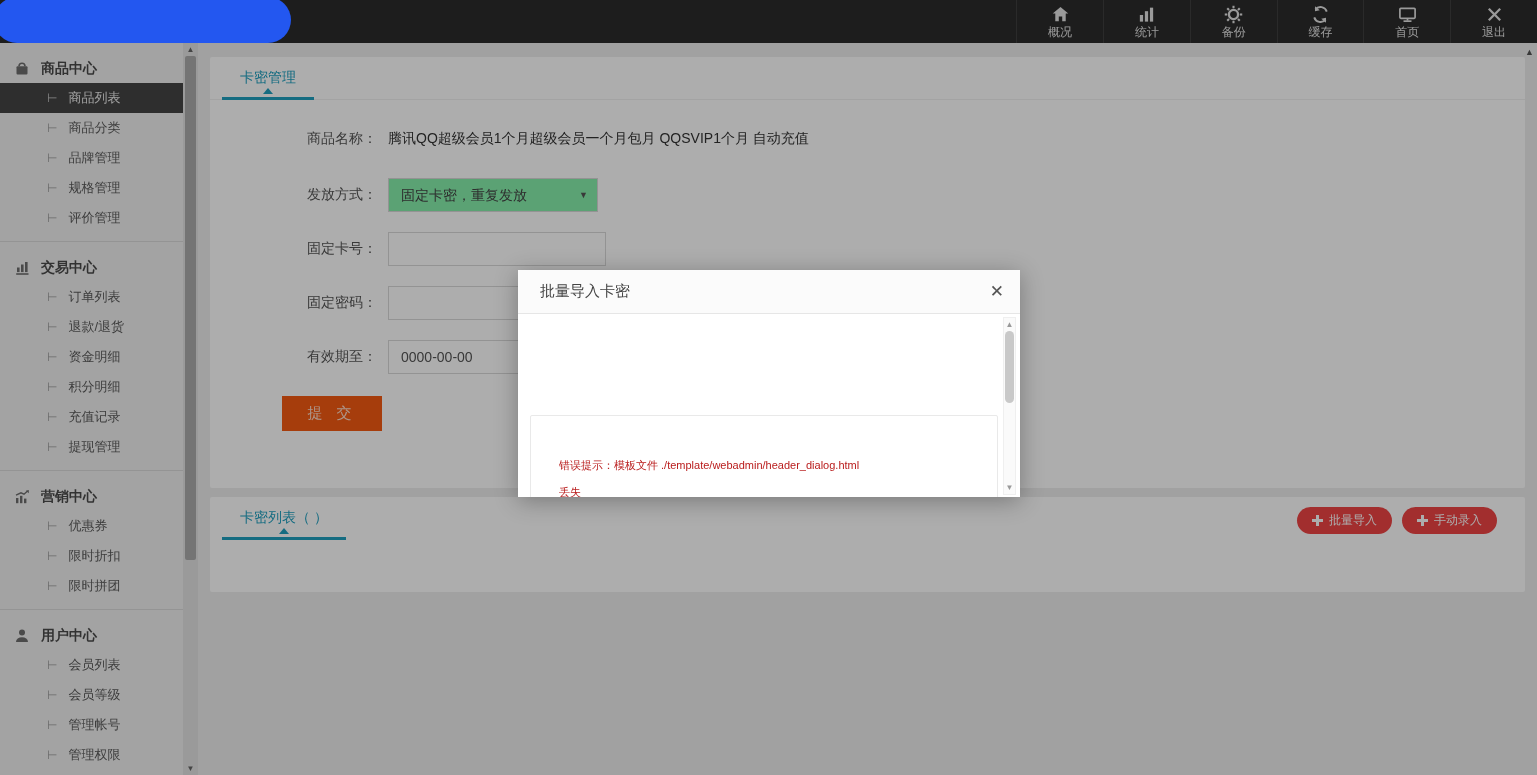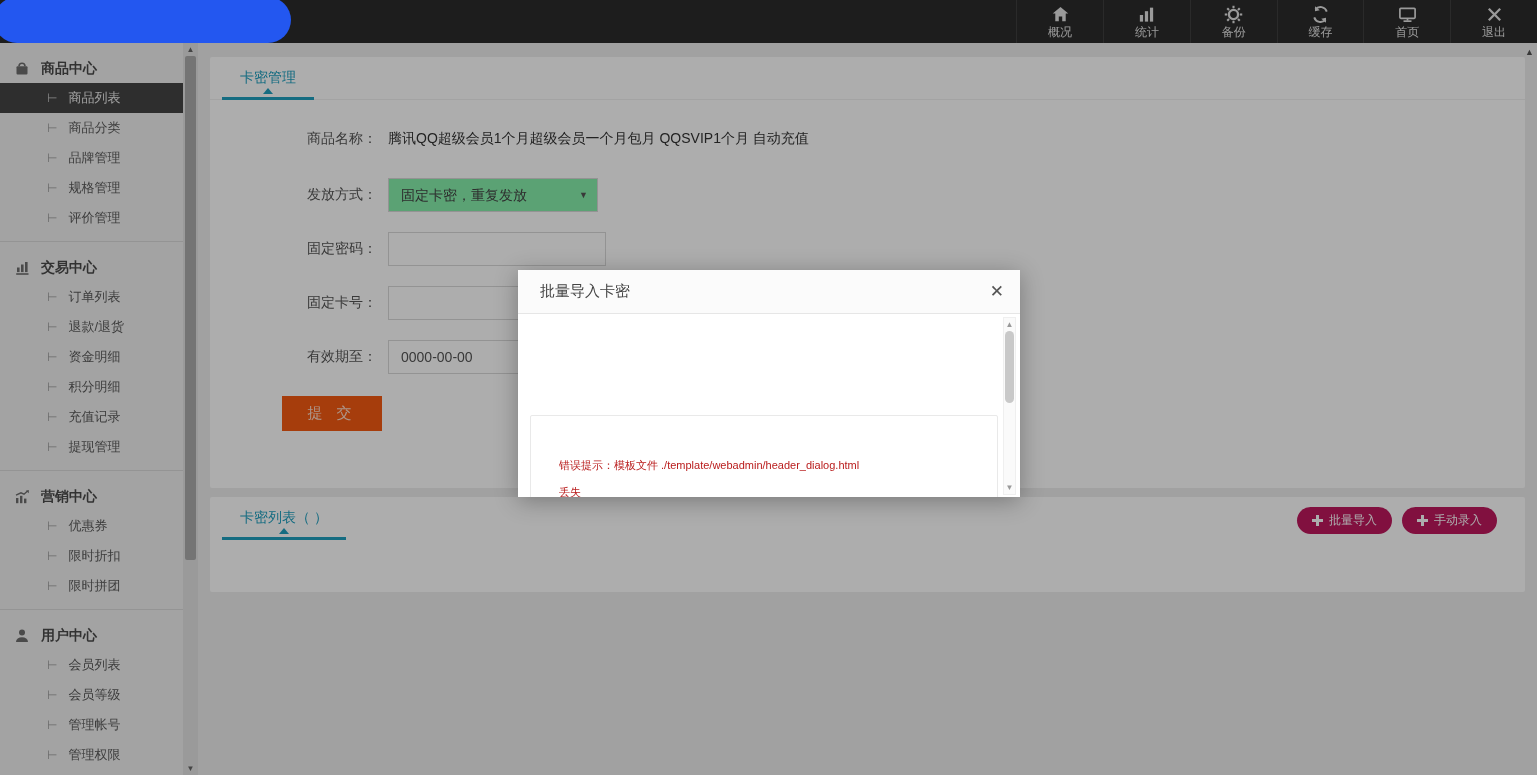--- a/index.html
+++ b/index.html
@@ -59,21 +59,21 @@
   .fselect { position:relative; width:210px; height:34px; border:1px solid #D9D9D9; background:#86efac;
              line-height:32px; padding:0 26px 0 12px; font-size:14px; color:#444; cursor:pointer; }
   .fselect .caret { position:absolute; right:9px; top:0; line-height:33px; font-size:9px; color:#555; }
   .finput { width:218px; height:34px; border:1px solid #D9D9D9; background:#FFF; padding:0 12px;
             font-size:14px; color:#555; font-family:inherit; outline:none; }
   .submit { margin-left:72px; margin-top:2px; width:100px; height:35px; background:#F55A12;
             color:#FFDCCB; border:none; font-size:15px; letter-spacing:5px; cursor:pointer; font-family:inherit; }
 
   .list-head { position:relative; height:45px; }
   .list-buttons { position:absolute; right:28px; top:10px; display:flex; gap:10px; }
-  .btn-green { height:27px; border-radius:14px; background:#be185d; color:#FFF; font-size:12px;
+  .btn-green { height:27px; border-radius:14px; background:#ef4444; color:#FFF; font-size:12px;
                display:flex; align-items:center; gap:6px; padding:0 15px; border:none; cursor:pointer; font-family:inherit; }
   .plus-icon { width:11px; height:11px; position:relative; display:inline-block; }
   .plus-icon::before { content:""; position:absolute; left:0; top:4px; width:11px; height:3px; background:#FFF; }
   .plus-icon::after  { content:""; position:absolute; left:4px; top:0; width:3px; height:11px; background:#FFF; }
 
   .table-header { margin:5px 12px 0 12px; height:38px; background:#F6F6F6; display:flex; align-items:center; }
   .th { flex:none; font-size:13px; color:#666; padding-left:15px; }
   .th:nth-child(1){ width:9%; } .th:nth-child(2){ width:12.5%; } .th:nth-child(3){ width:11.5%; }
   .th:nth-child(4){ width:24%; } .th:nth-child(5){ width:23%; } .th:nth-child(6){ width:11%; }
   .th:nth-child(7){ width:9%; }
@@ -357,26 +357,26 @@
 
         <div class="frow">
           <span class="flabel">发放方式：</span>
           <div class="fselect">
             <span>固定卡密，重复发放</span>
             <span class="caret">▼</span>
           </div>
         </div>
 
         <div class="frow">
+          <span class="flabel">固定卡号：</span>
+          <input class="finput" type="text" value="" style="">
+        </div>
+
+        <div class="frow">
           <span class="flabel">固定密码：</span>
-          <input class="finput" type="text" value="" style="">
-        </div>
-
-        <div class="frow">
-          <span class="flabel">固定卡号：</span>
           <input class="finput" type="text" value="" style="">
         </div>
 
         <div class="frow">
           <span class="flabel">有效期至：</span>
           <input class="finput" type="text" value="0000-00-00" style="">
         </div>
 
         <button class="submit">提 交</button>
       </div>

